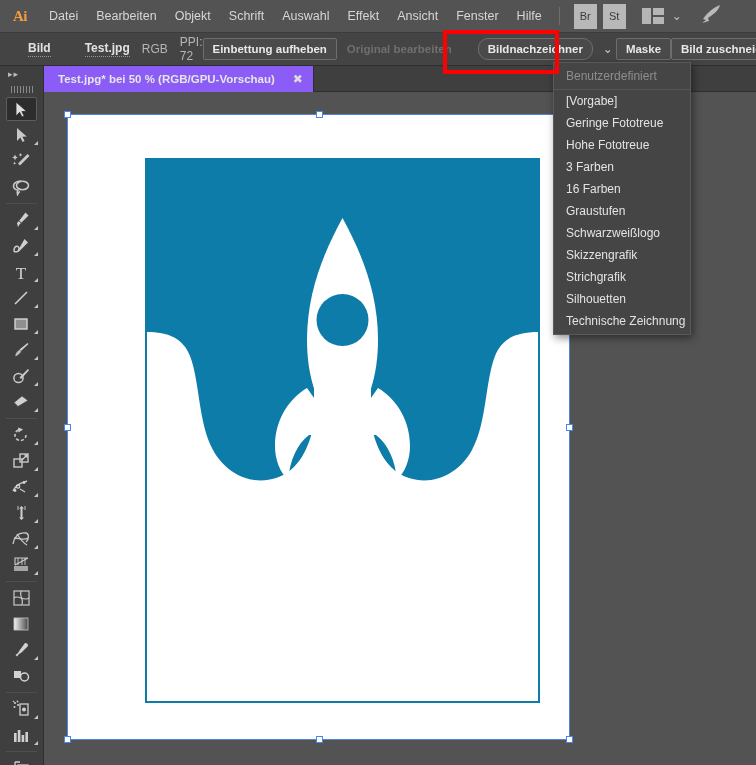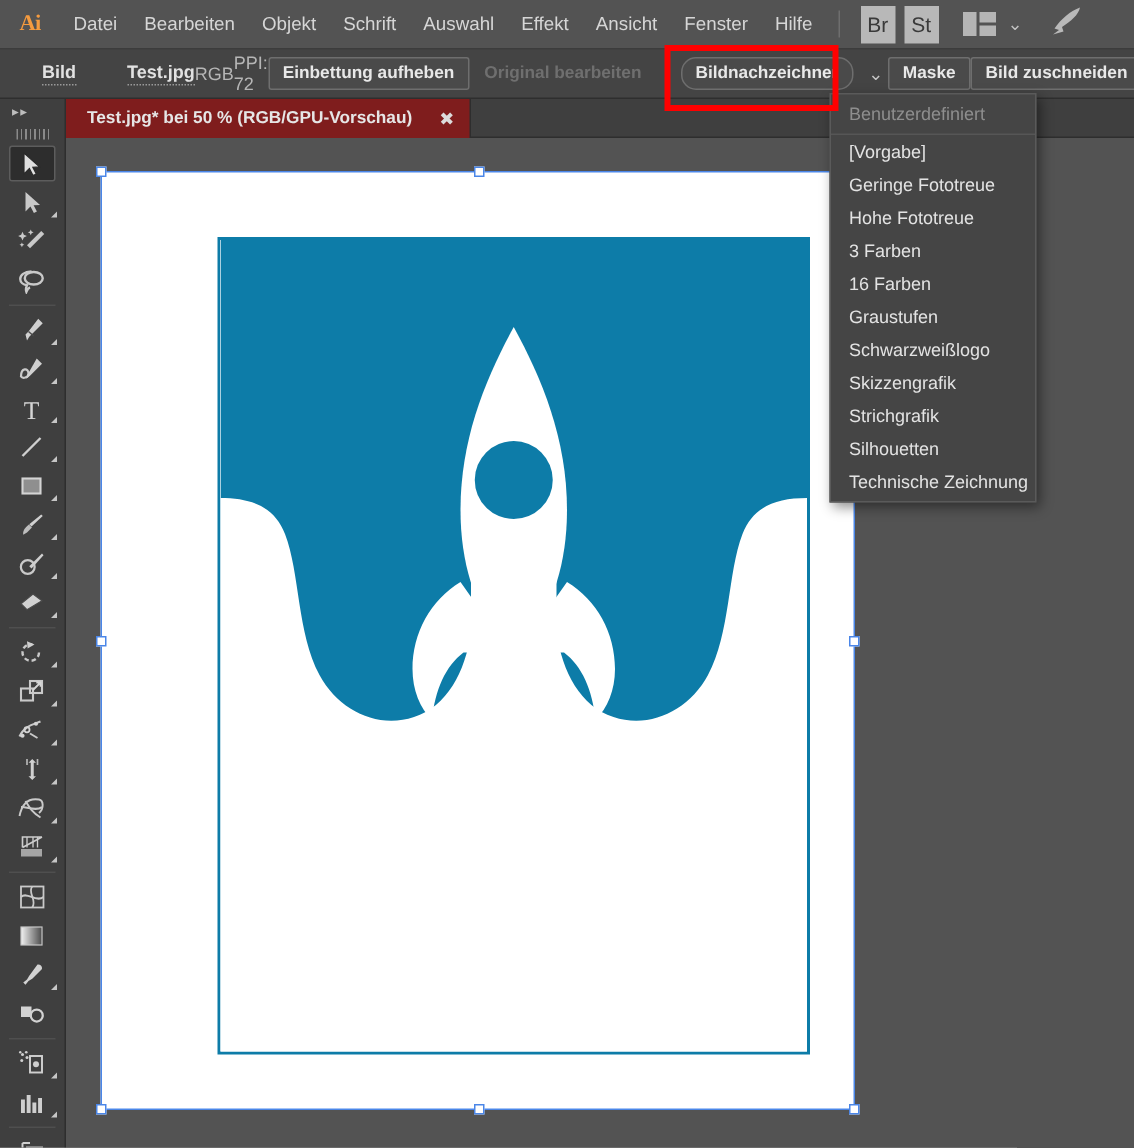--- a/index.html
+++ b/index.html
@@ -33,21 +33,21 @@
     display: flex; align-items: center;
     font-size: 12.5px; color: #d6d6d6;
     cursor: default;
   }
   #menubar-sep {
     width: 1px; height: 18px; background: #6e6e6e; margin: 0 8px;
   }
   .sq-btn {
     width: 23px; height: 25px;
     background: #b8b8b8; color: #3a3a3a;
-    font-size: 14px; display: flex; align-items: center; justify-content: center;
+    font-size: 11px; display: flex; align-items: center; justify-content: center;
     margin-left: 6px;
     cursor: default;
   }
   #panel-icon {
     margin-left: 16px; width: 22px; height: 16px;
     position: relative; cursor: default;
   }
   #panel-icon i {
     position: absolute; background: #b5b5b5; display: block;
   }
@@ -73,21 +73,21 @@
   }
   #cb-type {
     margin-left: 23px; font-size: 12px; color: #e2e2e2; font-weight: bold;
     border-bottom: 1px dotted #9a9a9a; padding-bottom: 1px;
   }
   #cb-divider1 { width:1px; height:24px; background:#5c5c5c; margin:0 12px 0 22px; }
   #cb-file {
     font-size: 12px; color: #e2e2e2; font-weight: bold;
     border-bottom: 1px dotted #9a9a9a; padding-bottom: 1px;
   }
-  .cb-label { font-size: 12px; color: #b6b6b6; }
+  .cb-label { font-size: 12px; color: #b6b6b6; margin-left: 12px; }
   .cb-btn {
     height: 22px; padding: 0 9px; 
     border: 1px solid #6e6e6e; border-radius: 2px;
     background: #4a4a4a; color: #e8e8e8;
     font-size: 11.5px; font-weight: bold;
     display: flex; align-items: center; justify-content: center;
     cursor: default; white-space: nowrap;
   }
   .cb-btn.disabled {
     border-color: transparent; background: transparent; color: #6f6f6f; text-align: center;
@@ -142,21 +142,21 @@
   }
   .tool-sep { height: 1px; background: #4f4f4f; margin: 3px 6px; }
 
   
   #tabbar {
     position: absolute; left: 44px; top: 66px; width: 712px; height: 26px;
     background: #3f3f3f; border-bottom: 1px solid #2e2e2e;
     display: flex; align-items: stretch;
   }
   #doctab {
-    height: 26px; background: #7f1d1d;
+    height: 26px; background: #8b5cf6;
     display: flex; align-items: center;
     padding: 0 10px 0 14px; gap: 18px;
     border-right: 1px solid #2e2e2e;
   }
   #doctab-label { font-size: 11.5px; color: #e6e6e6; font-weight: bold; white-space: nowrap; }
   #doctab-close { font-size: 12px; color: #dcdcdc; cursor: default; line-height: 1; }
 
   
   #canvas {
     position: absolute; left: 44px; top: 92px; width: 712px; height: 673px;

